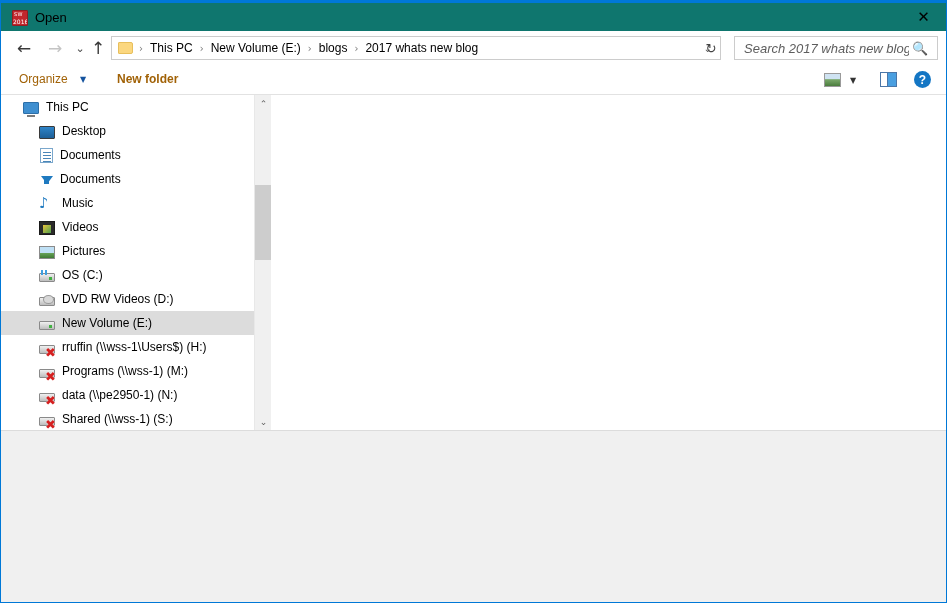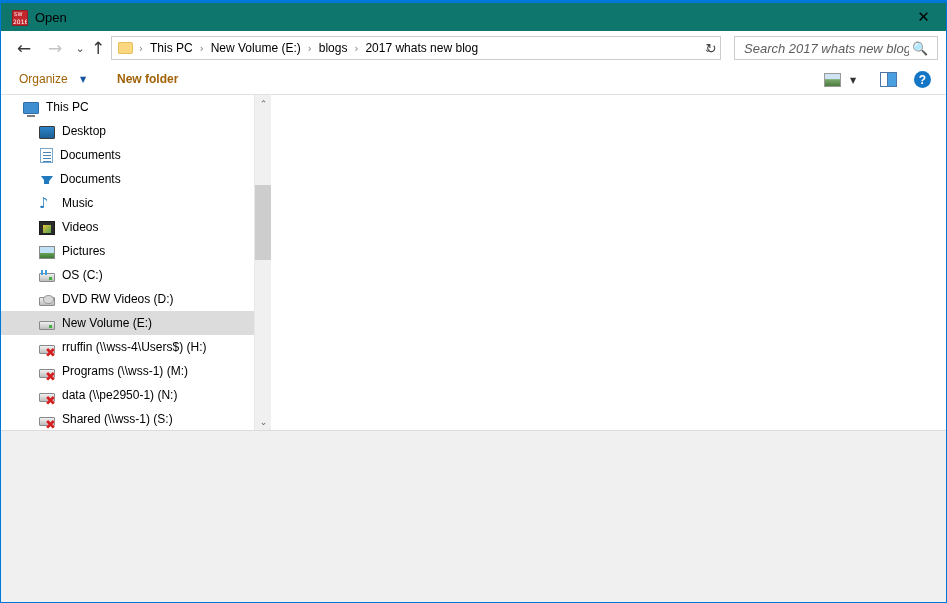--- a/index.html
+++ b/index.html
@@ -467,21 +467,21 @@
             <span>DVD RW Videos (D:)</span>
           </div>
           <div class="tree-item level1 selected">
             <span class="tree-ico ico-hdd"></span>
             <span>New Volume (E:)</span>
           </div>
           <div class="tree-item level1">
             <span class="tree-ico ico-net">
               <span class="xmark">✖</span>
             </span>
-            <span>rruffin (\\wss-4\Users$) (H:)</span>
+            <span>rruffin (\\wss-1\Users$) (H:)</span>
           </div>
           <div class="tree-item level1">
             <span class="tree-ico ico-net">
               <span class="xmark">✖</span>
             </span>
             <span>Programs (\\wss-1) (M:)</span>
           </div>
           <div class="tree-item level1">
             <span class="tree-ico ico-net">
               <span class="xmark">✖</span>

